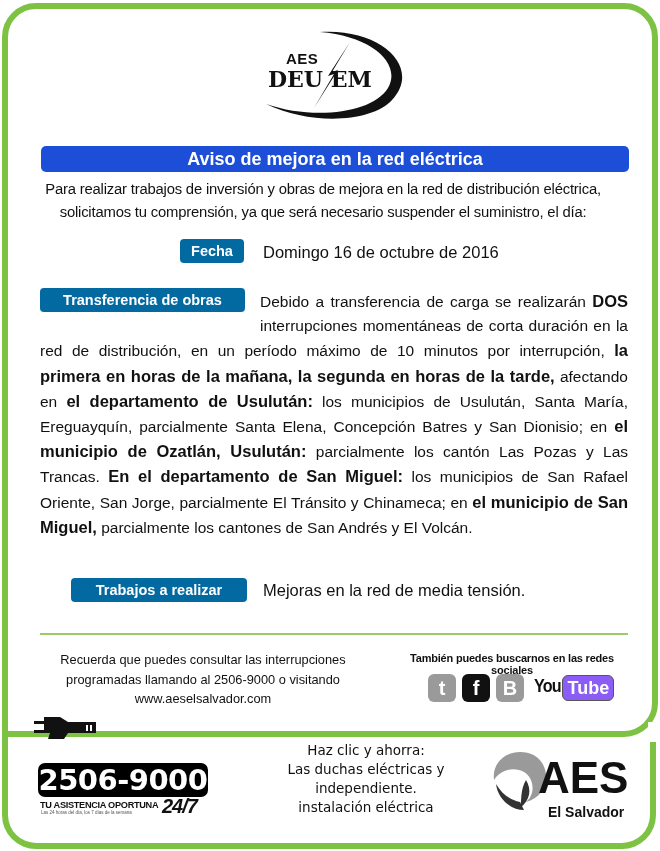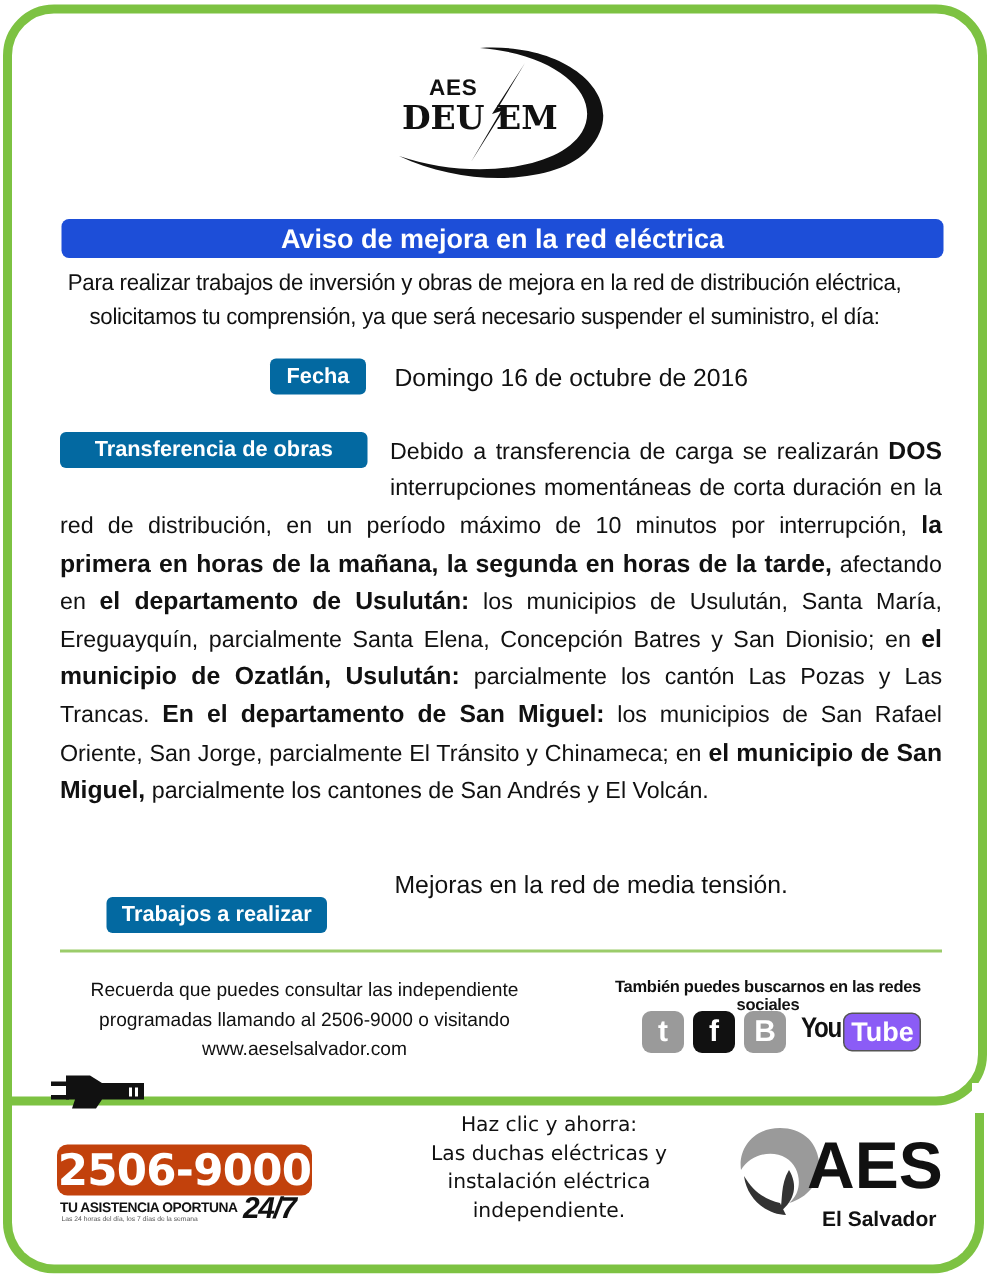--- a/index.html
+++ b/index.html
@@ -11,21 +11,21 @@
     .logo { position: absolute; left: 262px; top: 28px; width: 150px; height: 98px; }
     .logo .aes { position: absolute; left: 24px; top: 22px; font-family: "Liberation Sans", sans-serif; font-weight: bold; font-size: 15px; letter-spacing: 0.5px; }
     .logo .deusem { position: absolute; left: 6px; top: 38px; font-family: "DejaVu Serif", serif; font-weight: bold; font-size: 22px; letter-spacing: 0px; }
 
     .title-bar { position: absolute; left: 41px; top: 146px; width: 588px; height: 26px; background: #1d4ed8; border-radius: 5px; color: #fff; text-align: center; font-family: "Liberation Sans", sans-serif; font-weight: bold; font-size: 18px; line-height: 26px; }
     .intro { position: absolute; left: 34px; top: 177px; width: 596px; font-family: "Liberation Sans", sans-serif; font-size: 15.3px; line-height: 23px; text-align: center; letter-spacing: -0.2px; transform: scaleX(0.97); transform-origin: left; }
 
     .tag { position: absolute; background: #0369a1; color: #fff; border-radius: 4px; font-family: "Liberation Sans", sans-serif; font-weight: bold; font-size: 14.5px; text-align: center; line-height: 24px; height: 24px; }
     .tag-fecha { left: 180px; top: 239px; width: 64px; }
     .tag-transf { left: 40px; top: 288px; width: 205px; }
-    .tag-trabajos { left: 71px; top: 578px; width: 147px; margin-top: 20px; }
+    .tag-trabajos { left: 71px; top: 578px; width: 176px; }
 
     .fecha-val { position: absolute; left: 263px; top: 240px; font-family: "Liberation Sans", sans-serif; font-size: 16.5px; line-height: 24px; }
     .trabajos-val { position: absolute; left: 263px; top: 578px; font-family: "Liberation Sans", sans-serif; font-size: 16.5px; line-height: 24px; }
 
     .body-text { position: absolute; left: 40px; top: 289px; width: 588px; font-family: "Liberation Sans", sans-serif; font-size: 15.5px; line-height: 24.2px; text-align: justify; }
     .body-text .float-space { float: left; width: 220px; height: 46px; }
     .body-text b { font-weight: bold; font-size: 16.5px; }
 
     .divider { position: absolute; left: 40px; top: 633px; width: 588px; height: 2px; background: #9bcc6a; }
 
@@ -35,21 +35,21 @@
     .sicon { width: 28px; height: 28px; border-radius: 6px; display: flex; align-items: center; justify-content: center; font-family: "Liberation Sans", sans-serif; font-weight: bold; color: #fff; font-size: 20px; }
     .sicon.tw { background: #9a9a9a; }
     .sicon.fb { background: #111; }
     .sicon.bl { background: #9a9a9a; }
     .yt { display: flex; align-items: flex-start; margin-left: 4px; }
     .yt .you { font-family: "Liberation Sans", sans-serif; font-weight: bold; font-size: 19px; color: #111; letter-spacing: -1px; transform: scaleX(0.85); transform-origin: left; }
     .yt .tube { background: #8b5cf6; color: #fff; border-radius: 6px; padding: 0 4px; font-family: "Liberation Sans", sans-serif; font-weight: bold; font-size: 18px; line-height: 24px; margin-left: -3px; border: 1px solid #555; }
 
     .plug { position: absolute; left: 34px; top: 716px; width: 62px; height: 24px; }
 
-    .phone-box { position: absolute; left: 38px; top: 763px; width: 170px; height: 34px; background: #c2410c; border-radius: 7px; color: #fff; font-family: "DejaVu Sans", sans-serif; font-weight: bold; font-size: 29px; text-align: center; line-height: 34px; letter-spacing: -0.5px; }
+    .phone-box { position: absolute; left: 38px; top: 763px; width: 170px; height: 34px; background: #000000; border-radius: 7px; color: #fff; font-family: "DejaVu Sans", sans-serif; font-weight: bold; font-size: 29px; text-align: center; line-height: 34px; letter-spacing: -0.5px; }
     .phone-sub { position: absolute; left: 40px; top: 800px; font-family: "Liberation Sans", sans-serif; font-weight: bold; font-size: 9.2px; letter-spacing: -0.3px; }
     .phone-sub2 { position: absolute; left: 41px; top: 810px; font-family: "Liberation Sans", sans-serif; font-size: 4.5px; color: #555; }
     .phone-247 { position: absolute; left: 162px; top: 795px; font-family: "Liberation Sans", sans-serif; font-weight: bold; font-size: 20px; letter-spacing: -1px; font-style: italic; }
 
     .promo { position: absolute; left: 236px; top: 741px; width: 260px; text-align: center; font-family: "DejaVu Sans", sans-serif; font-size: 13.5px; line-height: 19px; }
 
     .aes-logo { position: absolute; left: 490px; top: 748px; width: 140px; height: 80px; }
     .aes-logo .letters { position: absolute; left: 48px; top: 6px; font-family: "Liberation Sans", sans-serif; font-weight: bold; font-size: 44px; letter-spacing: 0px; line-height: 48px; }
     .aes-logo .sv { position: absolute; left: 58px; top: 56px; font-family: "Liberation Sans", sans-serif; font-weight: bold; font-size: 14px; }
   </style>
@@ -80,21 +80,21 @@
 <div class="body-text">
   <span class="float-space"></span><span>Debido a transferencia de carga se realizarán </span><b>DOS</b><span> interrupciones momentáneas de corta duración en la red de distribución, en un período máximo de 10 minutos por interrupción, </span><b>la primera en horas de la mañana, la segunda en horas de la tarde,</b><span>  afectando en </span><b>el departamento de Usulután:</b><span> los municipios de Usulután, Santa María, Ereguayquín, parcialmente Santa Elena, Concepción Batres y San Dionisio; en </span><b>el municipio de Ozatlán, Usulután:</b><span> parcialmente los cantón Las Pozas y Las Trancas. </span><b>En el departamento de San Miguel:</b><span> los municipios de San Rafael Oriente, San Jorge, parcialmente El Tránsito y Chinameca; en </span><b>el municipio de San Miguel,</b><span> parcialmente los cantones de San Andrés y El Volcán.</span>
 </div>
 
 <div class="tag tag-trabajos">Trabajos a realizar</div>
 <div class="trabajos-val">Mejoras en la red de media tensión.</div>
 
 <div class="divider"></div>
 
 <div class="consult">
-  <div>Recuerda que puedes consultar las independiente</div>
+  <div>Recuerda que puedes consultar las interrupciones</div>
   <div>programadas llamando al 2506-9000 o visitando</div>
   <div>www.aeselsalvador.com</div>
 </div>
 
 <div class="social-label">También puedes buscarnos en las redes sociales</div>
 <div class="social-row">
   <div class="sicon tw">t</div>
   <div class="sicon fb">f</div>
   <div class="sicon bl">B</div>
   <div class="yt">
@@ -112,22 +112,22 @@
 </svg>
 
 <div class="phone-box">2506-9000</div>
 <div class="phone-sub">TU ASISTENCIA OPORTUNA</div>
 <div class="phone-sub2">Las 24 horas del día, los 7 días de la semana</div>
 <div class="phone-247">24/7</div>
 
 <div class="promo">
   <div>Haz clic y ahorra:</div>
   <div>Las duchas eléctricas y</div>
+  <div>independiente.</div>
   <div>instalación eléctrica</div>
-  <div>independiente.</div>
 </div>
 
 <div class="aes-logo">
   <svg width="60" height="64" viewBox="0 0 60 64" style="position:absolute;left:0;top:2px">
     <path d="M30 2 C12 2 2 16 4 30 C10 20 24 16 34 22 C44 28 46 44 36 52 C50 48 58 36 56 24 C54 10 44 2 30 2 Z" fill="#9a9a9a"></path>
     <path d="M6 34 C8 50 22 60 34 60 L30 52 C20 50 12 44 6 34 Z" fill="#333"></path>
     <path d="M36 30 C30 40 32 50 30 58 C40 50 42 40 36 30 Z" fill="#333"></path>
   </svg>
   <span class="letters">AES</span>
   <span class="sv">El Salvador</span>

